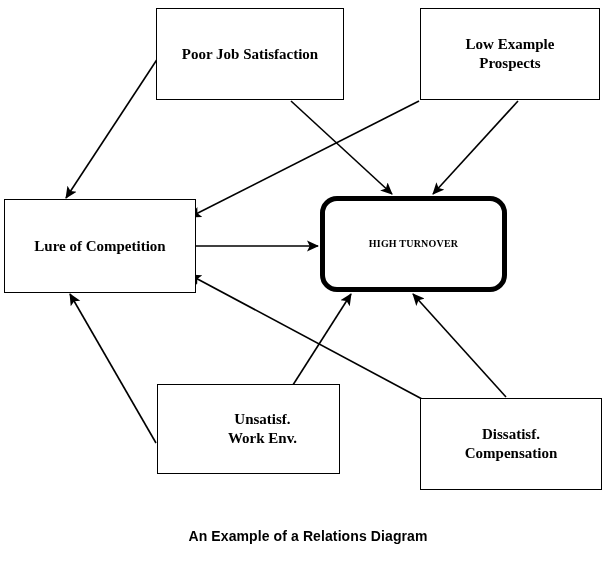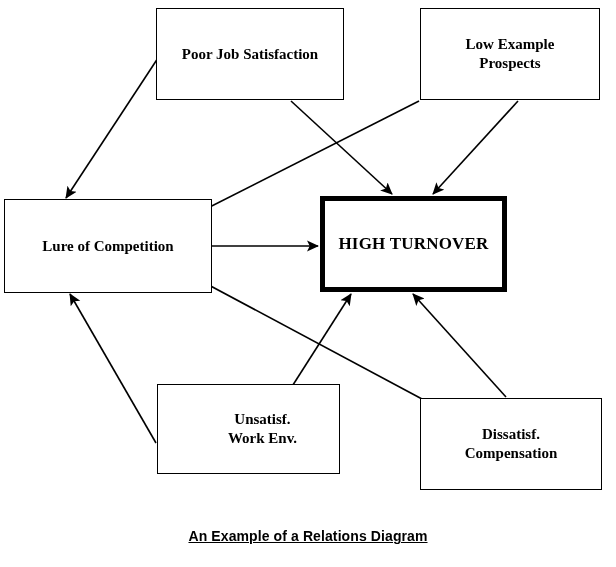--- a/index.html
+++ b/index.html
@@ -32,40 +32,40 @@
     text-align: center;
     font-family: "Liberation Serif", "DejaVu Serif", serif;
     font-weight: bold;
     font-size: 15px;
     line-height: 1.25;
     color: #000000;
     z-index: 2;
   }
   .node-box.emphasis {
     border-width: 5px;
-    font-size: 17px;
+    font-size: 10px;
     letter-spacing: 0.2px;
+    border-radius: 17px;
   }
   .node-label {
     display: block;
     white-space: pre-line;
   }
   #caption {
     position: absolute;
     left: 0;
     top: 528px;
     width: 616px;
     text-align: center;
     font-family: "Liberation Sans", "DejaVu Sans", sans-serif;
     font-weight: bold;
     font-size: 14px;
     color: #000000;
     letter-spacing: 0.1px;
     z-index: 3;
-    text-decoration: underline;
   }
 </style>
 </head>
 <body>
 
 <svg id="diagram-canvas" viewBox="0 0 616 567" xmlns="http://www.w3.org/2000/svg">
   <defs>
     <marker id="arrowhead" viewBox="0 0 10 10" refX="9.2" refY="5" markerWidth="7.5" markerHeight="7.5" orient="auto-start-reverse">
       <path d="M 0 0.4 L 10 5 L 0 9.6 L 2.3 5 Z" fill="#000000"></path>
     </marker>
@@ -84,21 +84,21 @@
 </svg>
 
 <div id="node-layer">
     <div class="node-box" style="left: 156px; top: 8px; width: 188px; height: 92px;">
       <span class="node-label">Poor Job Satisfaction</span>
     </div>
     <div class="node-box" style="left: 420px; top: 8px; width: 180px; height: 92px;">
       <span class="node-label">Low Example
 Prospects</span>
     </div>
-    <div class="node-box" style="left: 4px; top: 199px; width: 208px; height: 94px;">
+    <div class="node-box" style="left: 4px; top: 199px; width: 192px; height: 94px;">
       <span class="node-label">Lure of Competition</span>
     </div>
     <div class="node-box emphasis" style="left: 320px; top: 196px; width: 187px; height: 96px;">
       <span class="node-label">HIGH TURNOVER</span>
     </div>
     <div class="node-box" style="left: 157px; top: 384px; width: 183px; height: 90px; padding-left: 28px;">
       <span class="node-label">Unsatisf.
 Work Env.</span>
     </div>
     <div class="node-box" style="left: 420px; top: 398px; width: 182px; height: 92px; align-items: center;">

